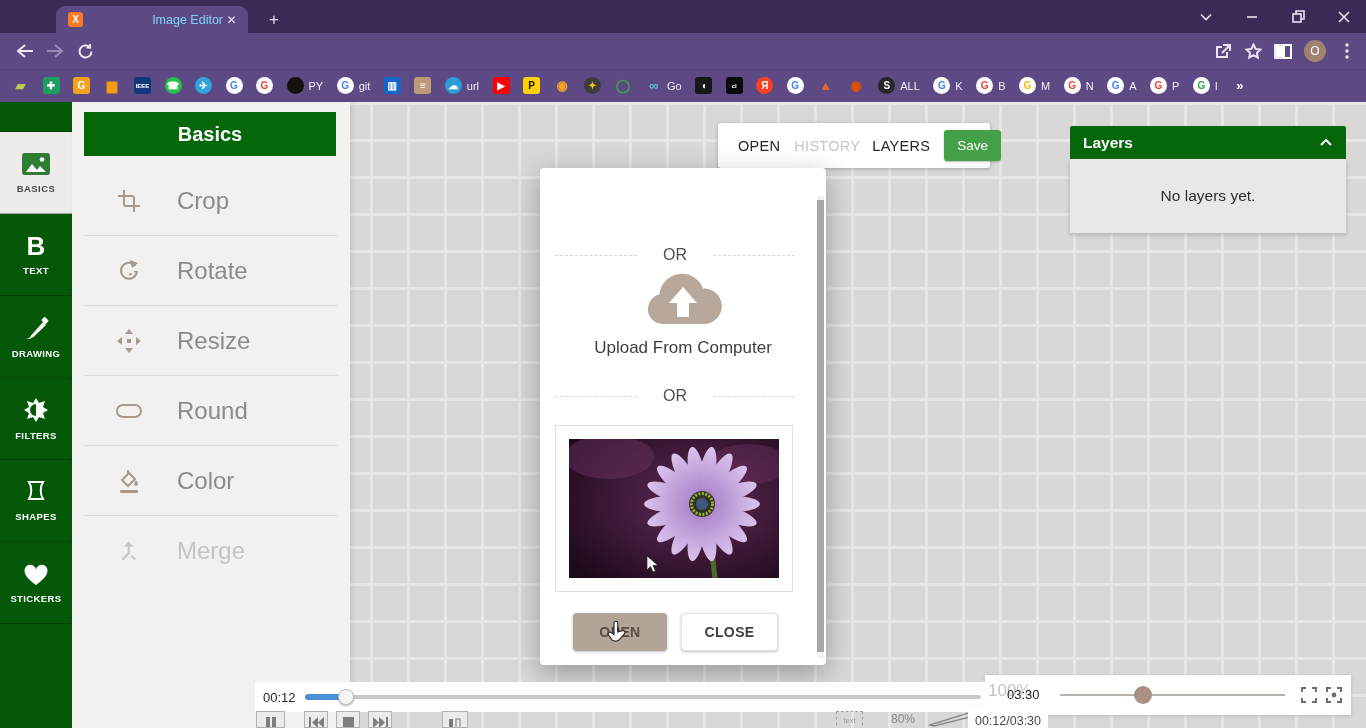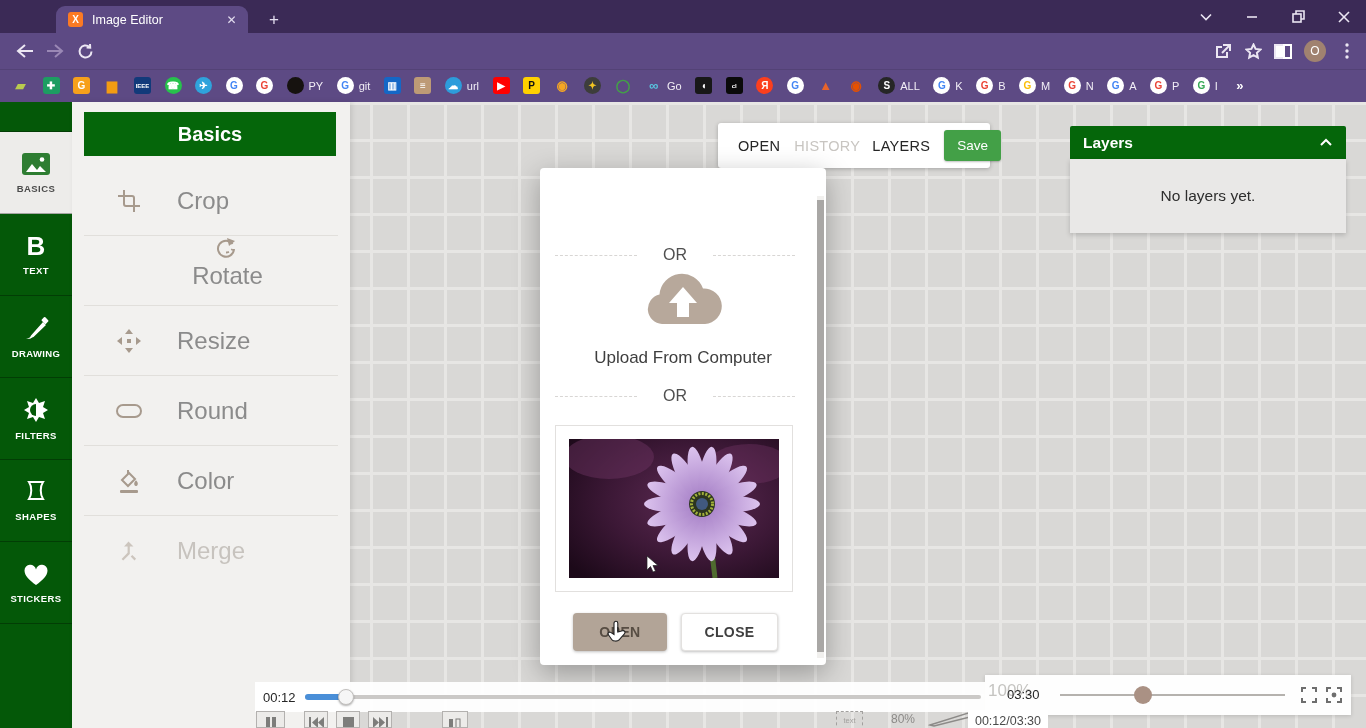--- a/index.html
+++ b/index.html
@@ -4,21 +4,21 @@
 <style>
   * { margin:0; padding:0; box-sizing:border-box; }
   html,body { width:1366px; height:728px; overflow:hidden; }
   body { font-family:"Liberation Sans", sans-serif; }
   #screen { position:relative; width:1366px; height:728px; overflow:hidden; background:#dad9d7; }
 
   
   .tabstrip { position:absolute; left:0; top:0; width:1366px; height:33px; background:#3b2a56; }
   .tab { position:absolute; left:56px; top:6px; width:192px; height:27px; background:#5d4a84; border-radius:9px 9px 0 0; display:flex; align-items:center; padding:0 8px 0 12px; }
   .tab-favicon { width:15px; height:15px; border-radius:3px; background:#fb7a24; color:#fff; font-size:10px; font-weight:bold; display:flex; align-items:center; justify-content:center; }
-  .tab-title { color:#ffffff; font-size:12.5px; margin-left:9px; flex:1; white-space:nowrap; overflow:hidden; }
+  .tab-title { color:#7dd3fc; font-size:12.5px; margin-left:9px; flex:1; white-space:nowrap; overflow:hidden;text-align:right; }
   .tab-close { color:#e4def0; font-size:12px; width:17px; height:17px; display:flex; align-items:center; justify-content:center; border-radius:50%; }
   .newtab-btn { position:absolute; left:262px; top:8px; color:#e4def0; font-size:17px; width:24px; height:24px; display:flex; align-items:center; justify-content:center; }
   .winctl { position:absolute; top:0; height:33px; width:44px; display:flex; align-items:center; justify-content:center; }
   .winctl svg { stroke:#eae5f2; stroke-width:1.6; fill:none; }
 
   .chrome-toolbar { position:absolute; left:0; top:33px; width:1366px; height:36px; background:#5d4a84; display:flex; align-items:center; }
   .navic { width:30px; height:30px; display:flex; align-items:center; justify-content:center; }
   .navic svg { stroke:#ece7f3; stroke-width:2; fill:none; }
   .navic.dim svg { stroke:#9a88b5; }
   .omnibox { position:absolute; left:120px; top:5px; width:1072px; height:26px; border-radius:13px; background:#483465; display:flex; align-items:center; padding:0 14px; }
@@ -72,21 +72,21 @@
   .layers-b { height:74px; background:#e9e8e7; display:flex; align-items:center; justify-content:center; color:#2e2e2e; font-size:15.5px; box-shadow:0 2px 5px rgba(0,0,0,.18); }
 
   
   .modal { position:absolute; left:540px; top:66px; width:286px; height:497px; background:#fff; border-radius:4px; box-shadow:0 8px 28px rgba(0,0,0,.30); }
   .m-input { position:absolute; left:15px; top:4px; width:240px; height:30px; border:none; border-bottom:1px solid #d9d7d5; font-size:15px; color:#444; background:transparent; font-family:"Liberation Sans",sans-serif; }
   .m-input::placeholder { color:#b8b4b0; }
   .or-row { position:absolute; left:15px; width:240px; height:16px; display:flex; align-items:center; }
   .or-row .dash { flex:1; border-top:1px dashed #d8d6d4; }
   .or-row .or-t { margin:0 26px; font-size:16px; color:#4f4f4f; }
   .upload-wrap { position:absolute; left:0; top:104px; width:286px; text-align:center; }
-  .upload-label { font-size:17px; color:#3e3e3e; margin-top:18px; }
+  .upload-label { font-size:17px; color:#3e3e3e; margin-top:8px; }
   .thumb-box { position:absolute; left:15px; top:257px; width:238px; height:167px; border:1px solid #e2e0de; }
   .thumb-img { position:absolute; left:13px; top:13px; width:210px; height:139px; }
   .m-btn { position:absolute; top:445px; height:38px; border-radius:4px; font-size:14px; font-weight:bold; letter-spacing:.4px; display:flex; align-items:center; justify-content:center; box-shadow:0 1px 3px rgba(0,0,0,.25); }
   .m-open { left:33px; width:94px; background:#b2a497; color:#574d43; border:none; }
   .m-close { left:141px; width:97px; background:#fff; color:#3f3f3f; border:1px solid #e3e1df; }
   .m-scroll { position:absolute; right:2px; top:28px; width:7px; height:462px; background:#f1f0ee; }
   .m-scroll .thumb { position:absolute; left:0; top:4px; width:7px; height:452px; background:#a9a7a5; }
 
   
   .playbar { position:absolute; left:255px; top:580px; width:730px; height:30px; background:rgba(255,255,255,.95); display:flex; align-items:center; }
@@ -389,21 +389,21 @@
 
       <div class="p-item" style="top:64px;">
         <span class="p-ic">
             <svg width="26" height="26">
               <path d="M8 2v14a2 2 0 0 0 2 2h14"></path>
               <path d="M2 8h14a2 2 0 0 1 2 2v14"></path>
             </svg>
           </span>
         <span class="p-label">Crop</span>
       </div>
-      <div class="p-item" style="top:134px;flex-direction:column;">
+      <div class="p-item" style="top:134px;">
         <span class="p-ic">
             <svg width="26" height="26">
               <path d="M19.5 8A8 8 0 1 0 21 13"></path>
               <path d="M13 16.5a8 8 0 0 0 6.5-3.5" stroke-dasharray="3 3"></path>
               <polygon class="fillpart" points="14,2 22,5 16,10"></polygon>
             </svg>
           </span>
         <span class="p-label">Rotate</span>
       </div>
       <div class="p-item" style="top:204px;">

